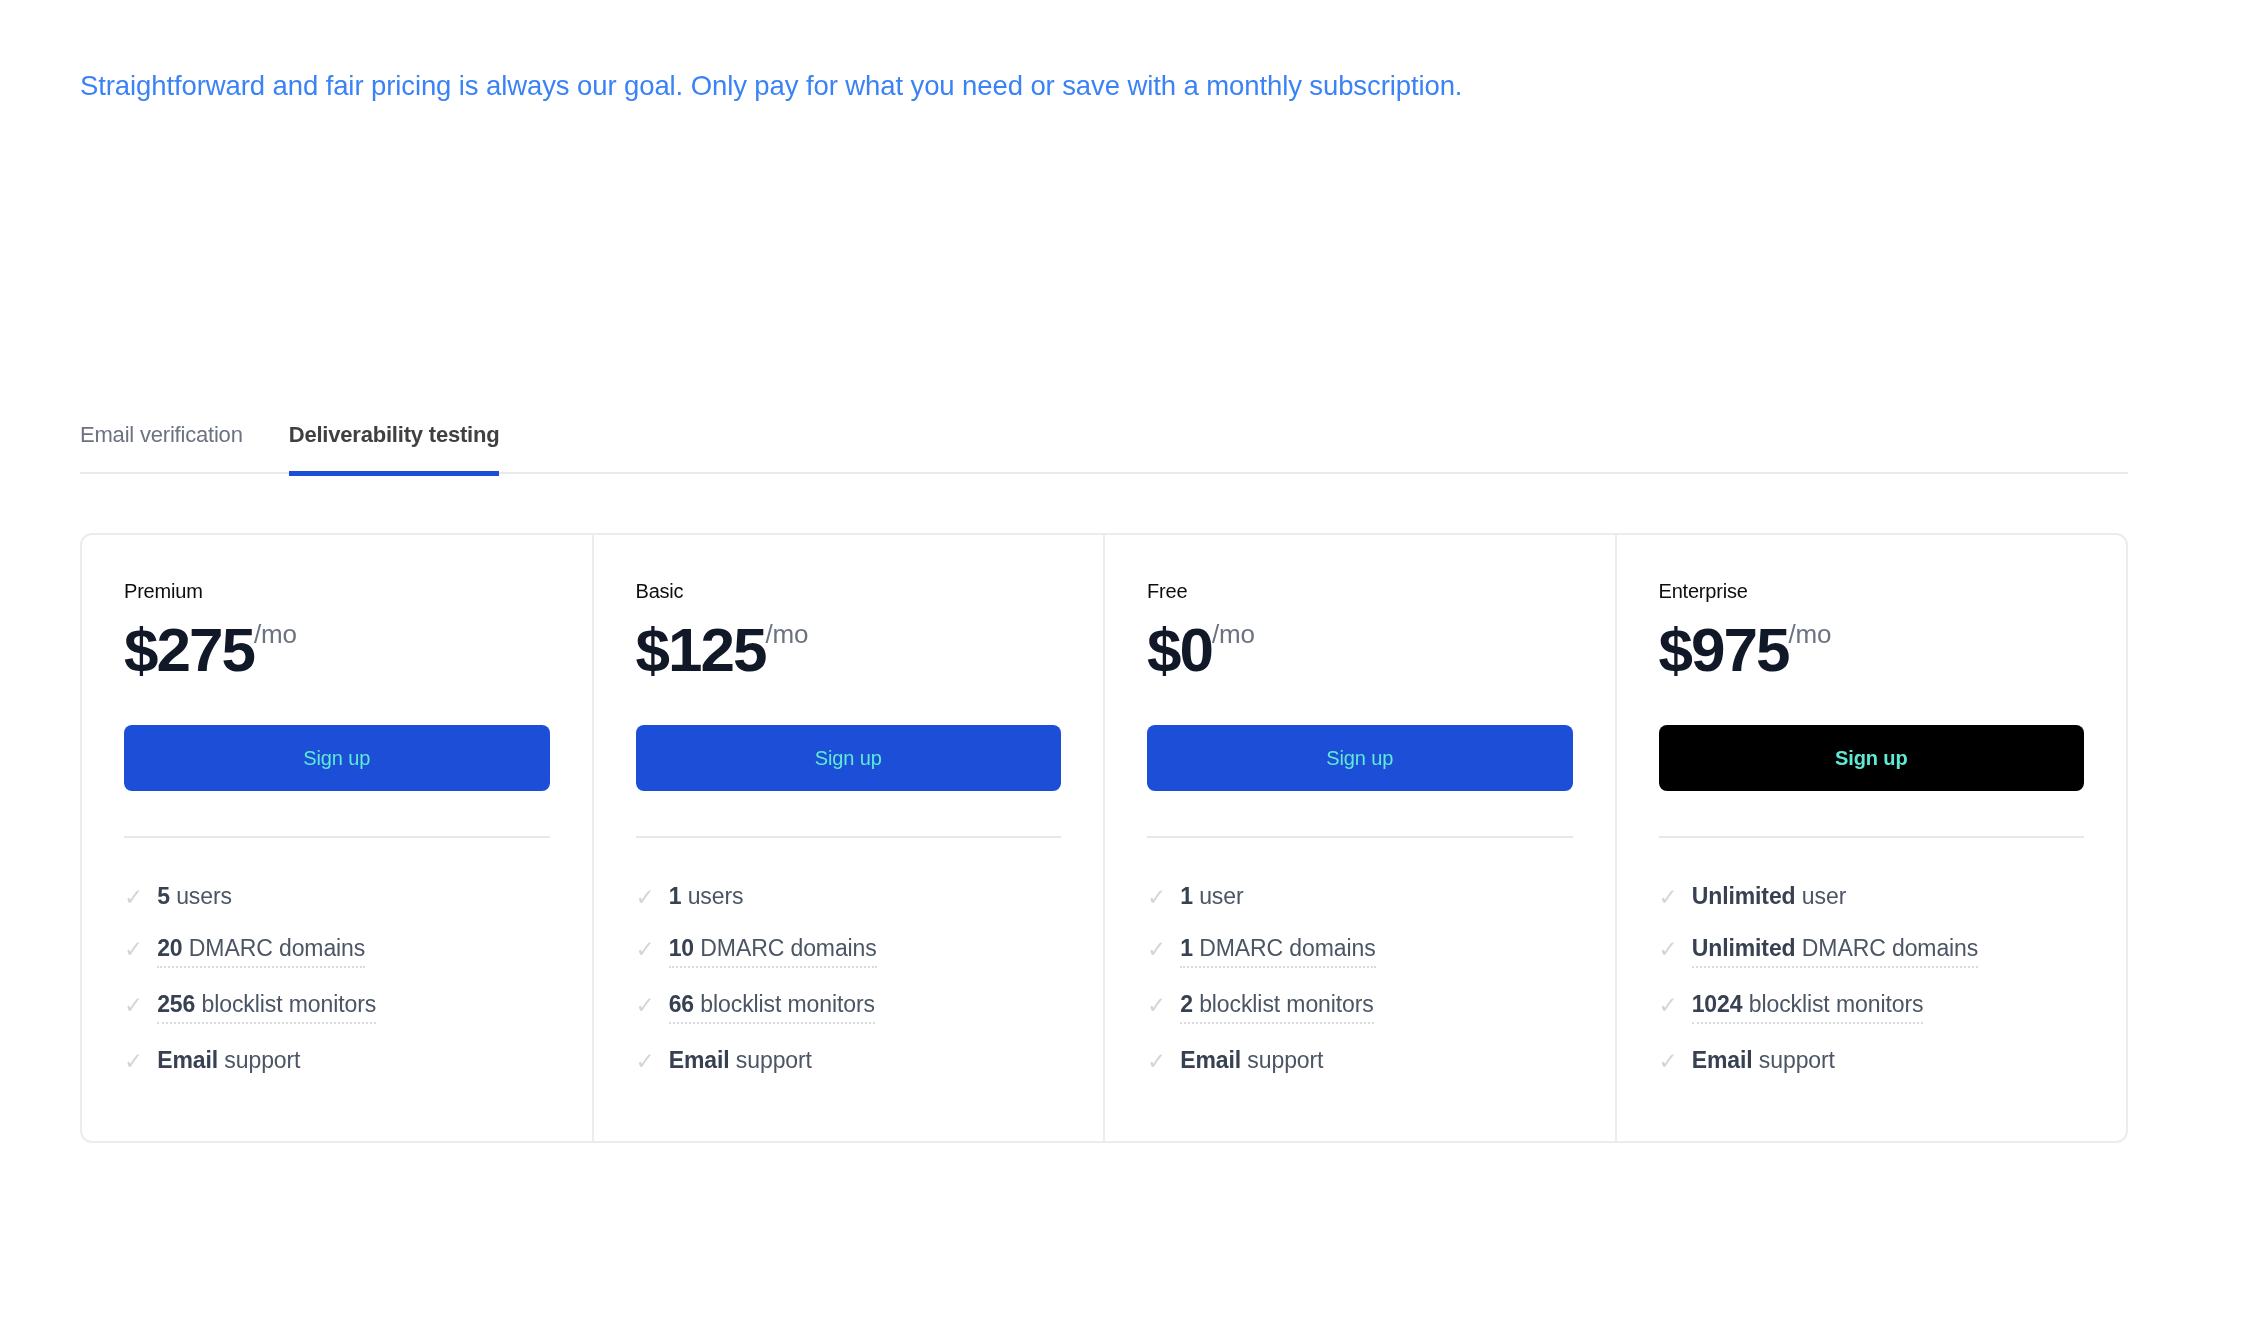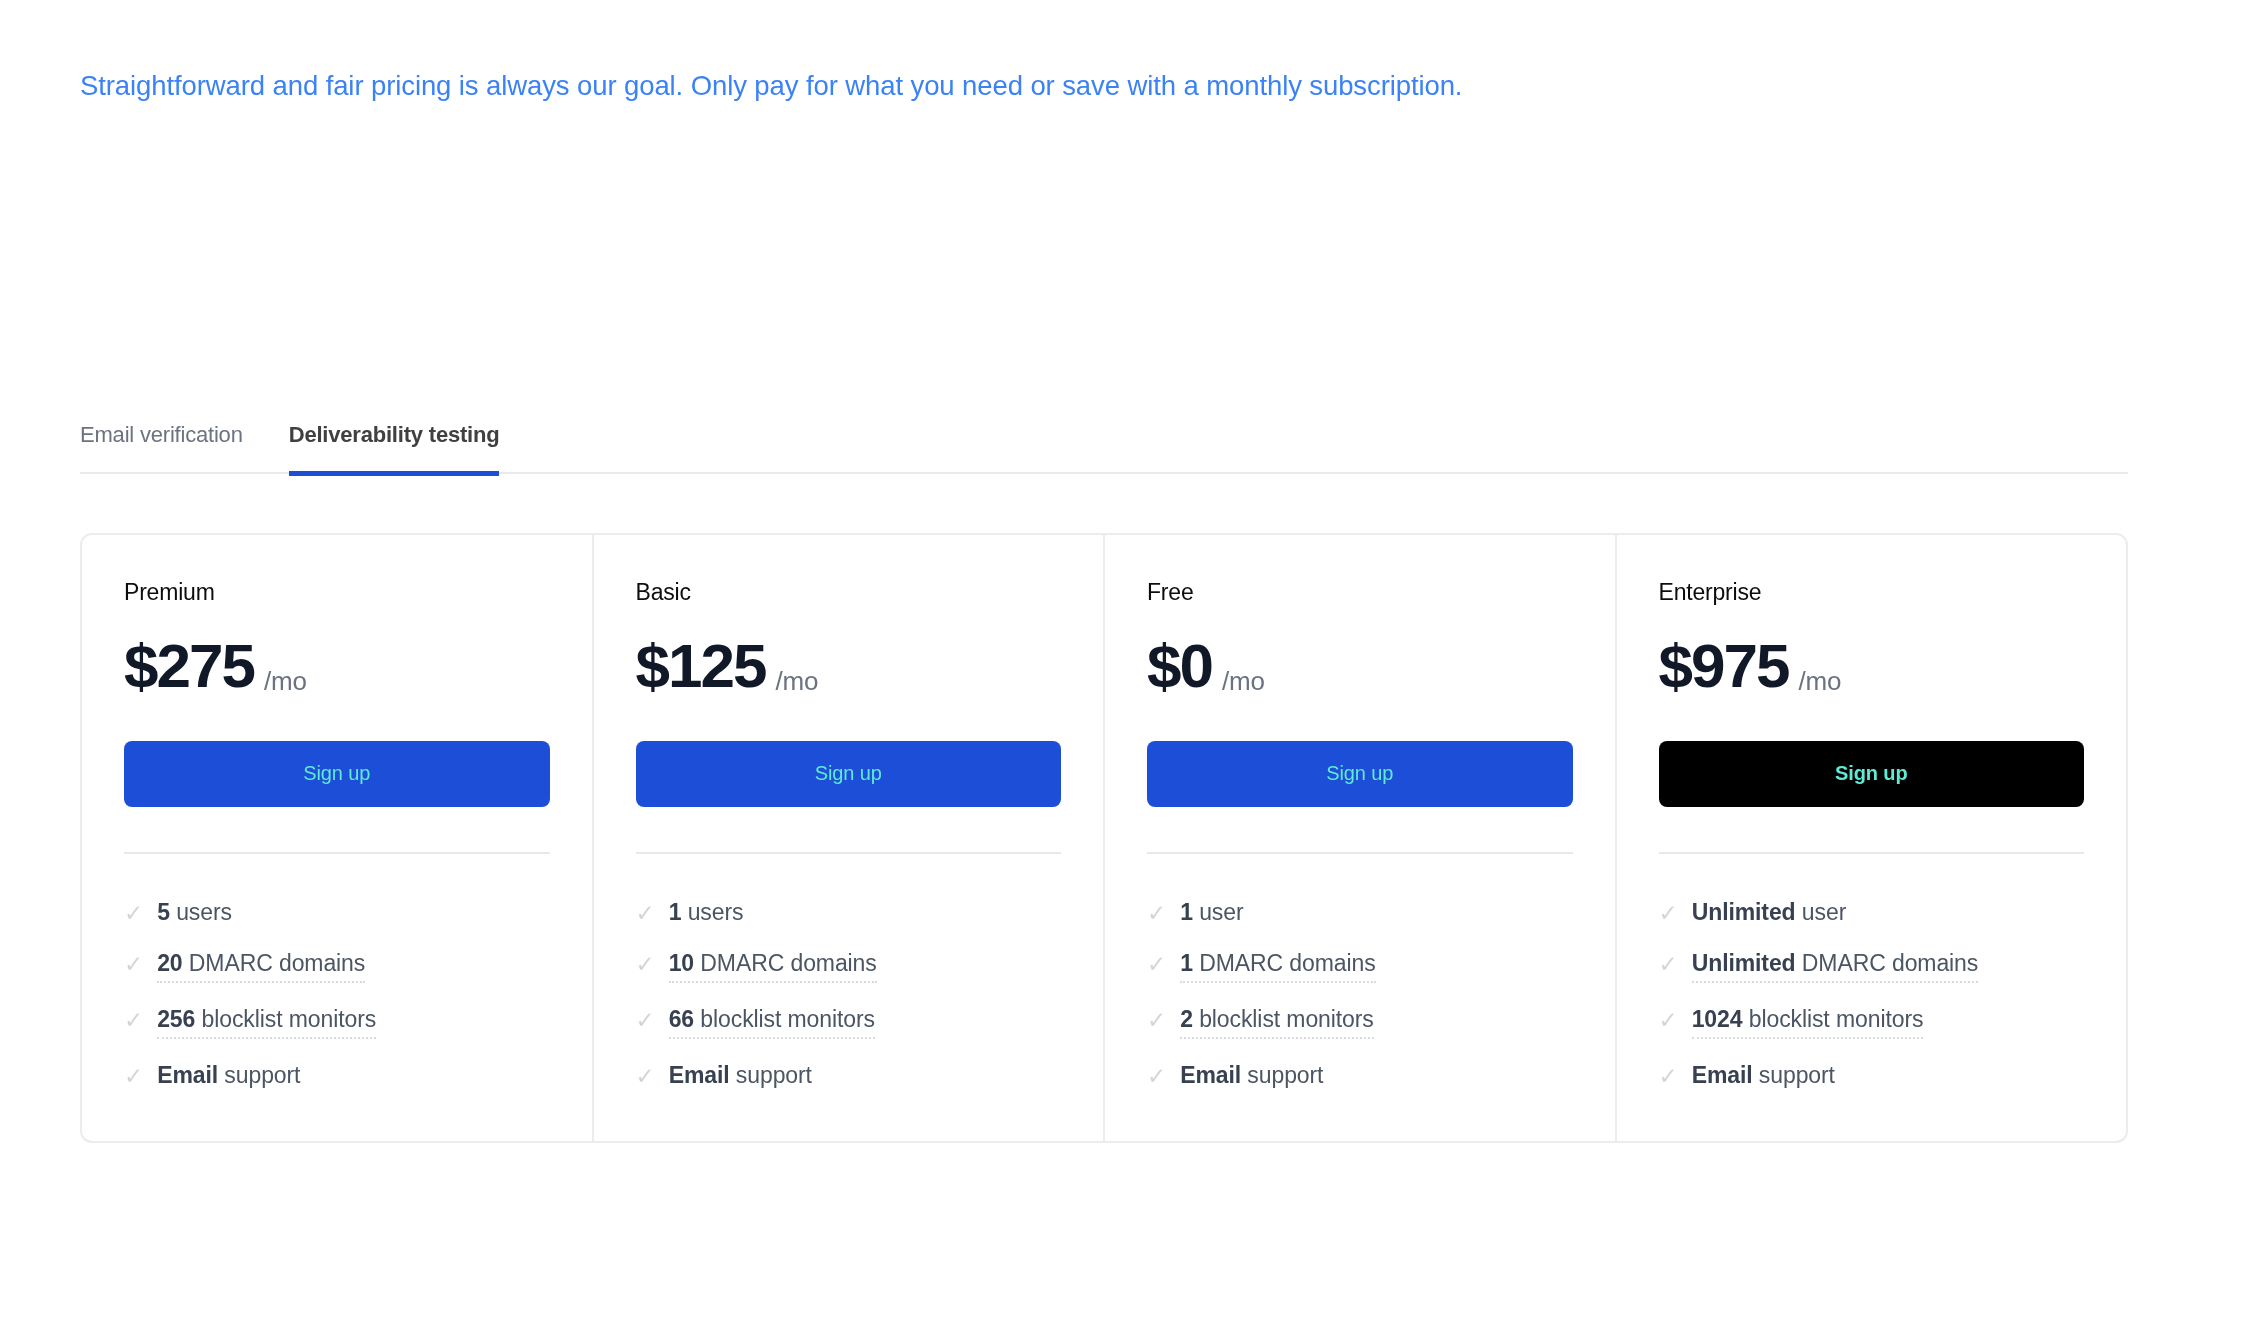--- a/index.html
+++ b/index.html
@@ -114,32 +114,31 @@
     min-width: 0;
     padding: 44px 42px 0 42px;
     border-right: 2px solid #ececee;
     display: flex;
     flex-direction: column;
   }
 
   .plan:last-child { border-right: none; }
 
   .plan-name {
-    font-size: 23px;
+    font-size: 20px;
     font-weight: 400;
     color: #0d0d0e;
     letter-spacing: -0.2px;
     line-height: 1.2;
   }
 
   .plan-price-row {
-    margin-top: 28px;
-    display: flex;
-    align-items: flex-end;
-    gap: 10px;
+    margin-top: 16px;
+    display: flex;
+    align-items: flex-start;
   }
 
   .plan-price {
     font-size: 62px;
     font-weight: 700;
     letter-spacing: -2px;
     color: #111827;
     line-height: 1;
     font-family: "Liberation Sans", sans-serif;
   }

